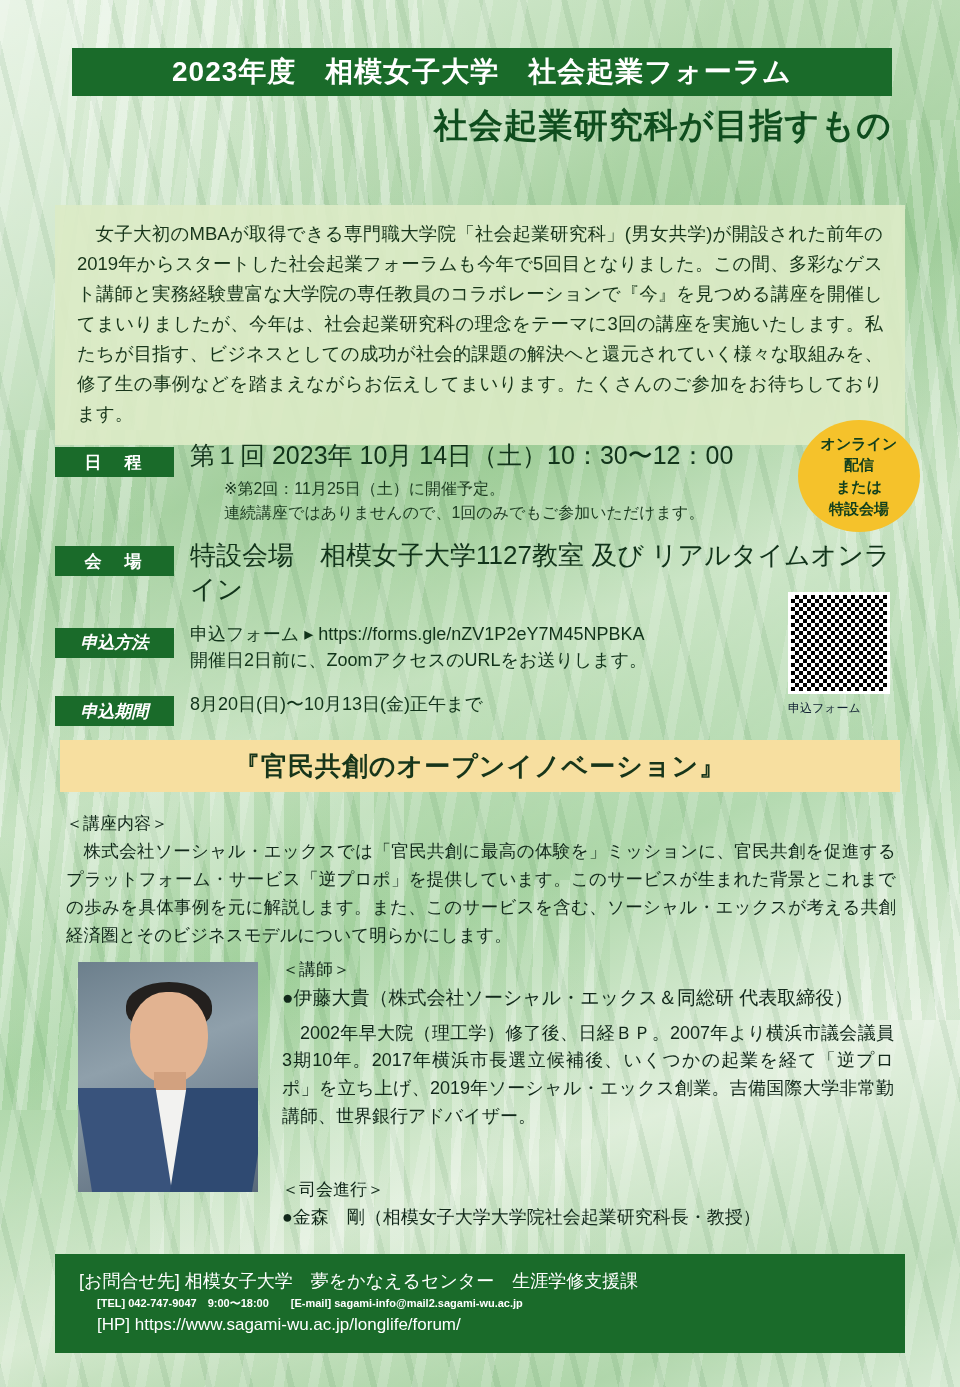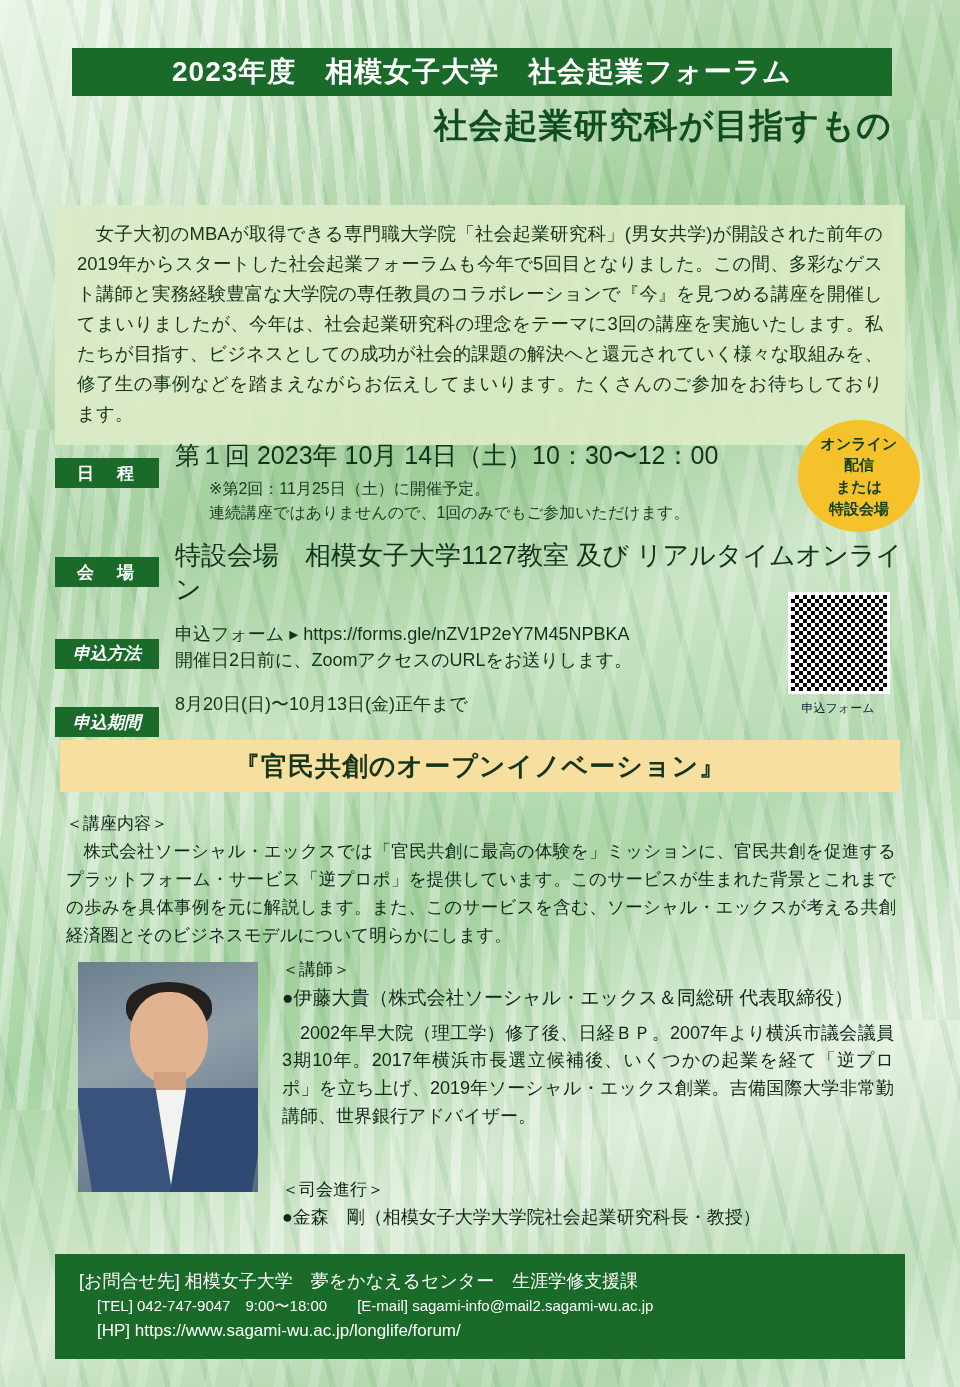--- a/index.html
+++ b/index.html
@@ -121,31 +121,31 @@
     top: 440px;
     width: 860px;
   }
   .row {
     display: flex;
     align-items: flex-start;
     margin-bottom: 10px;
   }
   .tag {
     flex: 0 0 auto;
-    width: 104px;
+    width: 119px;
     height: 30px;
     background: #1a6b2a;
     color: #fff;
     font-size: 17px;
     font-weight: bold;
     display: flex;
     align-items: center;
     justify-content: center;
     letter-spacing: 3px;
-    margin-top: 18px;
+    margin-top: 7px;
   }
   .tag.narrow { letter-spacing: 0px; font-style: italic; }
   .rowbody {
     margin-left: 16px;
     color: #11331a;
   }
   .date-main {
     font-size: 25px;
     line-height: 1.25;
     color: #11331a;
@@ -180,21 +180,20 @@
     font-weight: bold;
     text-align: center;
   }
 
   
   .qr-wrap {
     position: absolute;
     right: 72px;
     top: 592px;
     width: 100px;
-    text-align: center;
   }
   .qr {
     width: 96px;
     height: 96px;
     background:
       repeating-linear-gradient(90deg, #000 0 4px, #fff 4px 8px),
       repeating-linear-gradient(0deg, #000 0 4px, #fff 4px 8px);
     background-blend-mode: difference;
     border: 3px solid #fff;
     box-sizing: content-box;
@@ -321,21 +320,21 @@
     position: absolute;
     left: 55px;
     top: 1254px;
     width: 850px;
     box-sizing: border-box;
     padding: 14px 24px 16px 24px;
     background: #1a6b2a;
     color: #ffffff;
   }
   .footer .f1 { font-size: 18px; line-height: 1.5; }
-  .footer .f2 { font-size: 15px; line-height: 1.5; padding-left: 18px;}
+  .footer .f2 { font-size: 11px; line-height: 1.5; padding-left: 18px; font-weight: bold;}
   .footer .f3 { font-size: 17px; line-height: 1.5; padding-left: 18px;}
 </style>
 </head>
 <body>
 
 <div class="bg">
   <div class="bg-bars"></div>
   <div class="bg-tower t1"></div>
   <div class="bg-tower t2"></div>
   <div class="bg-tower t3"></div>

